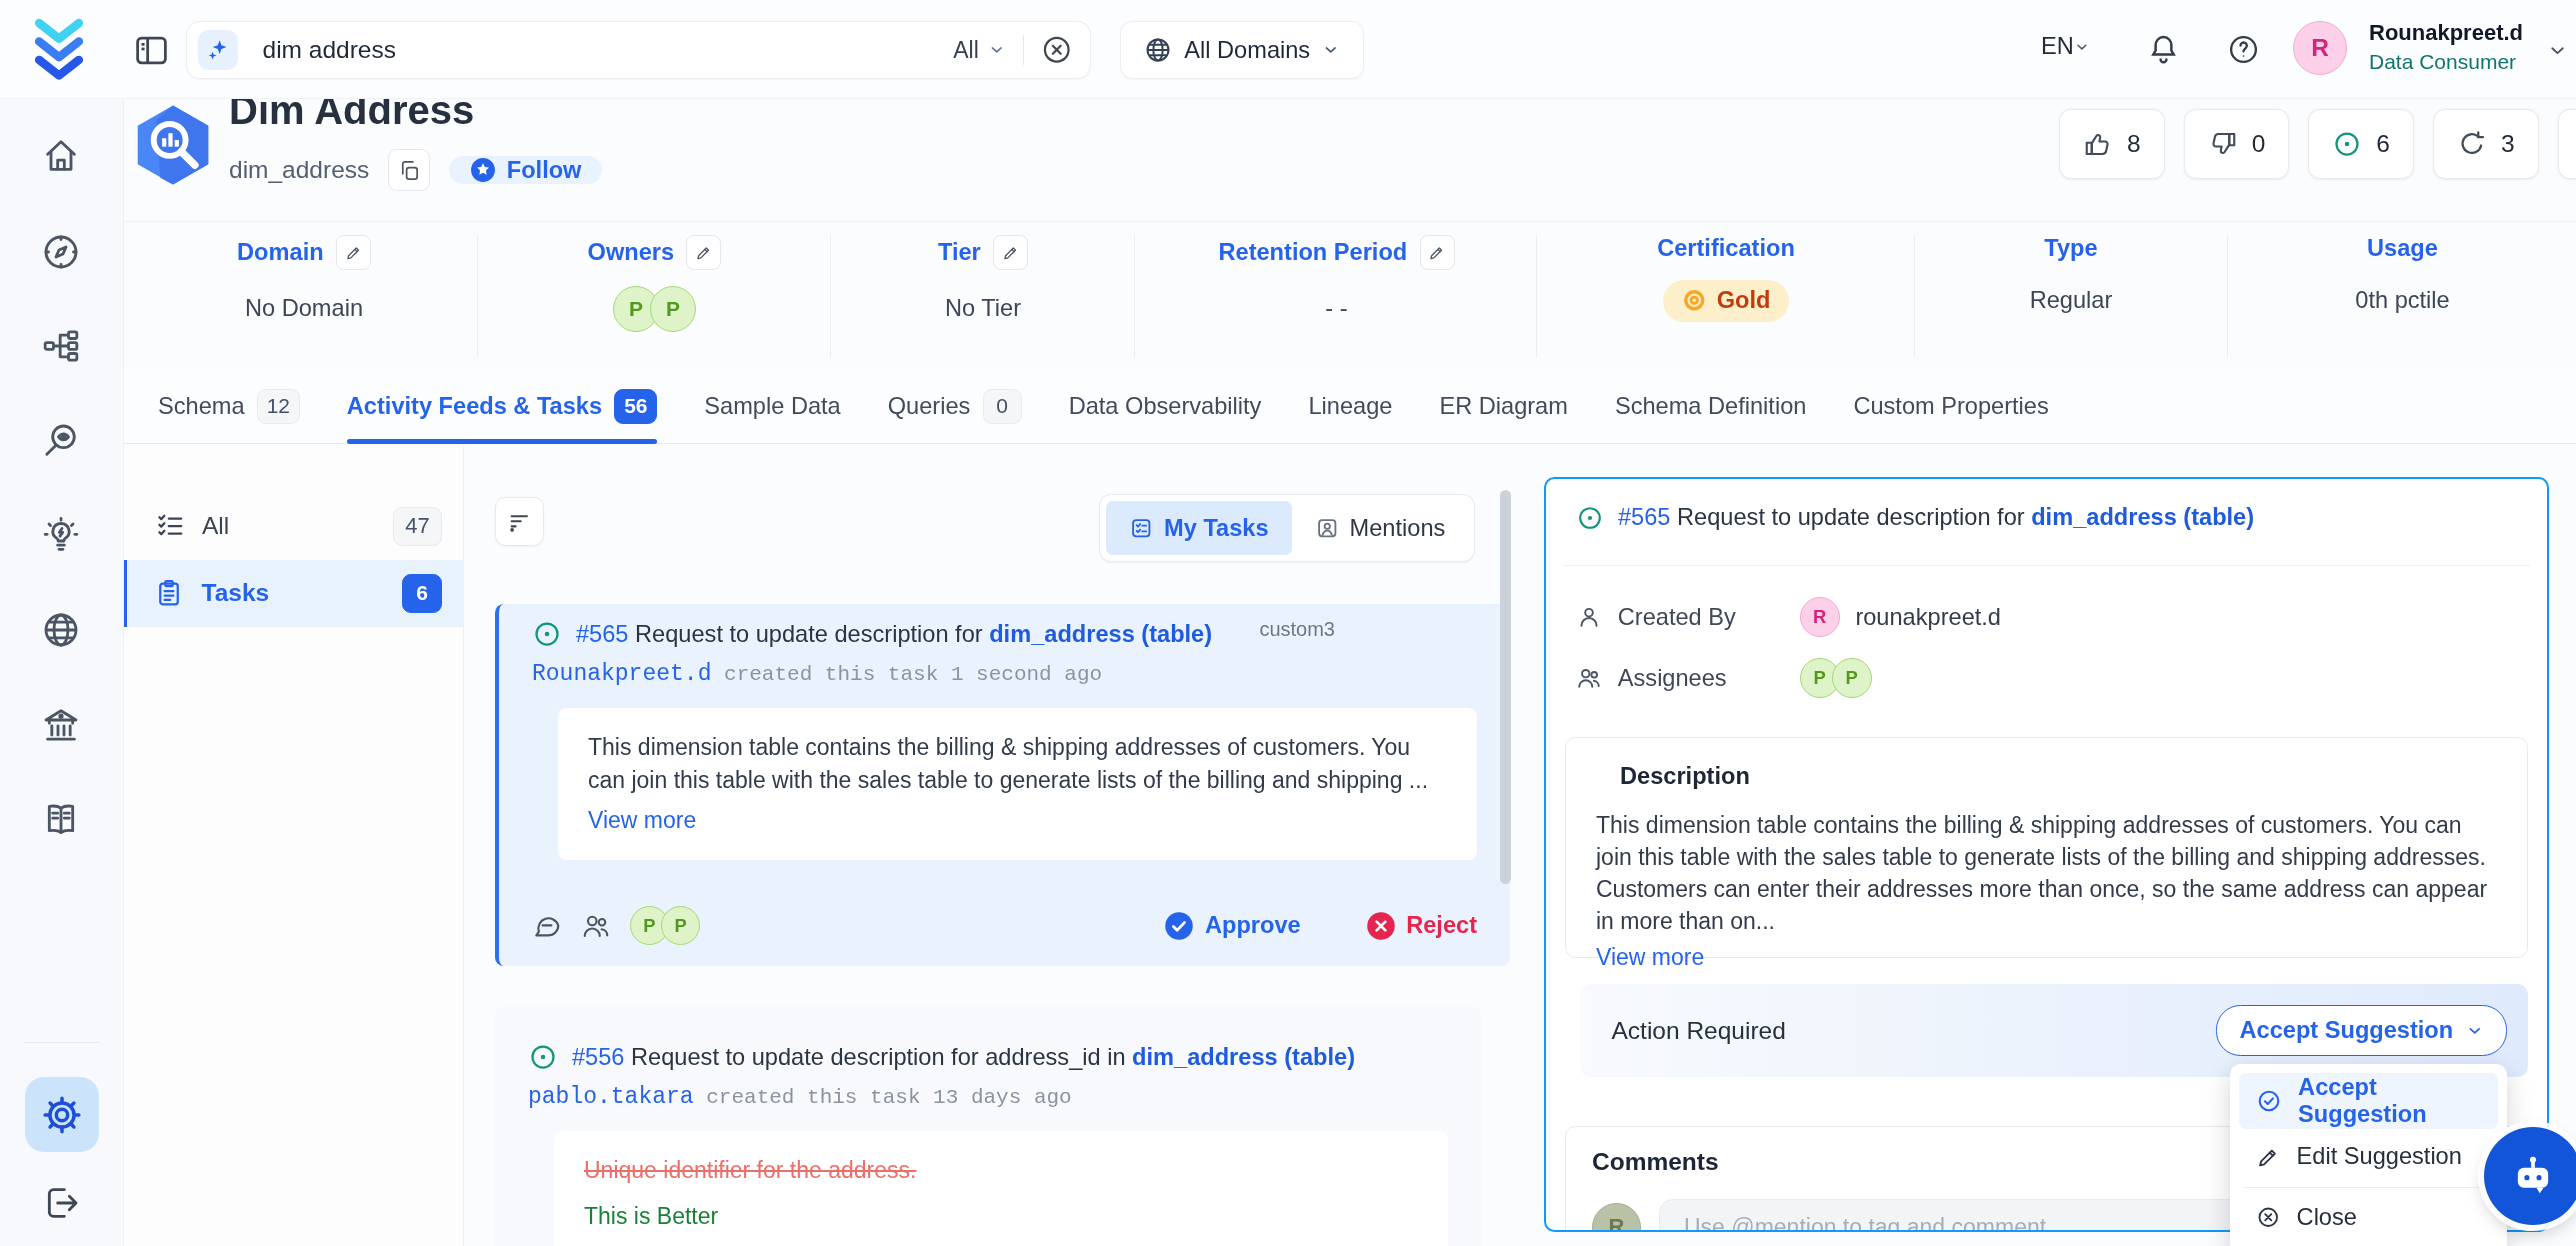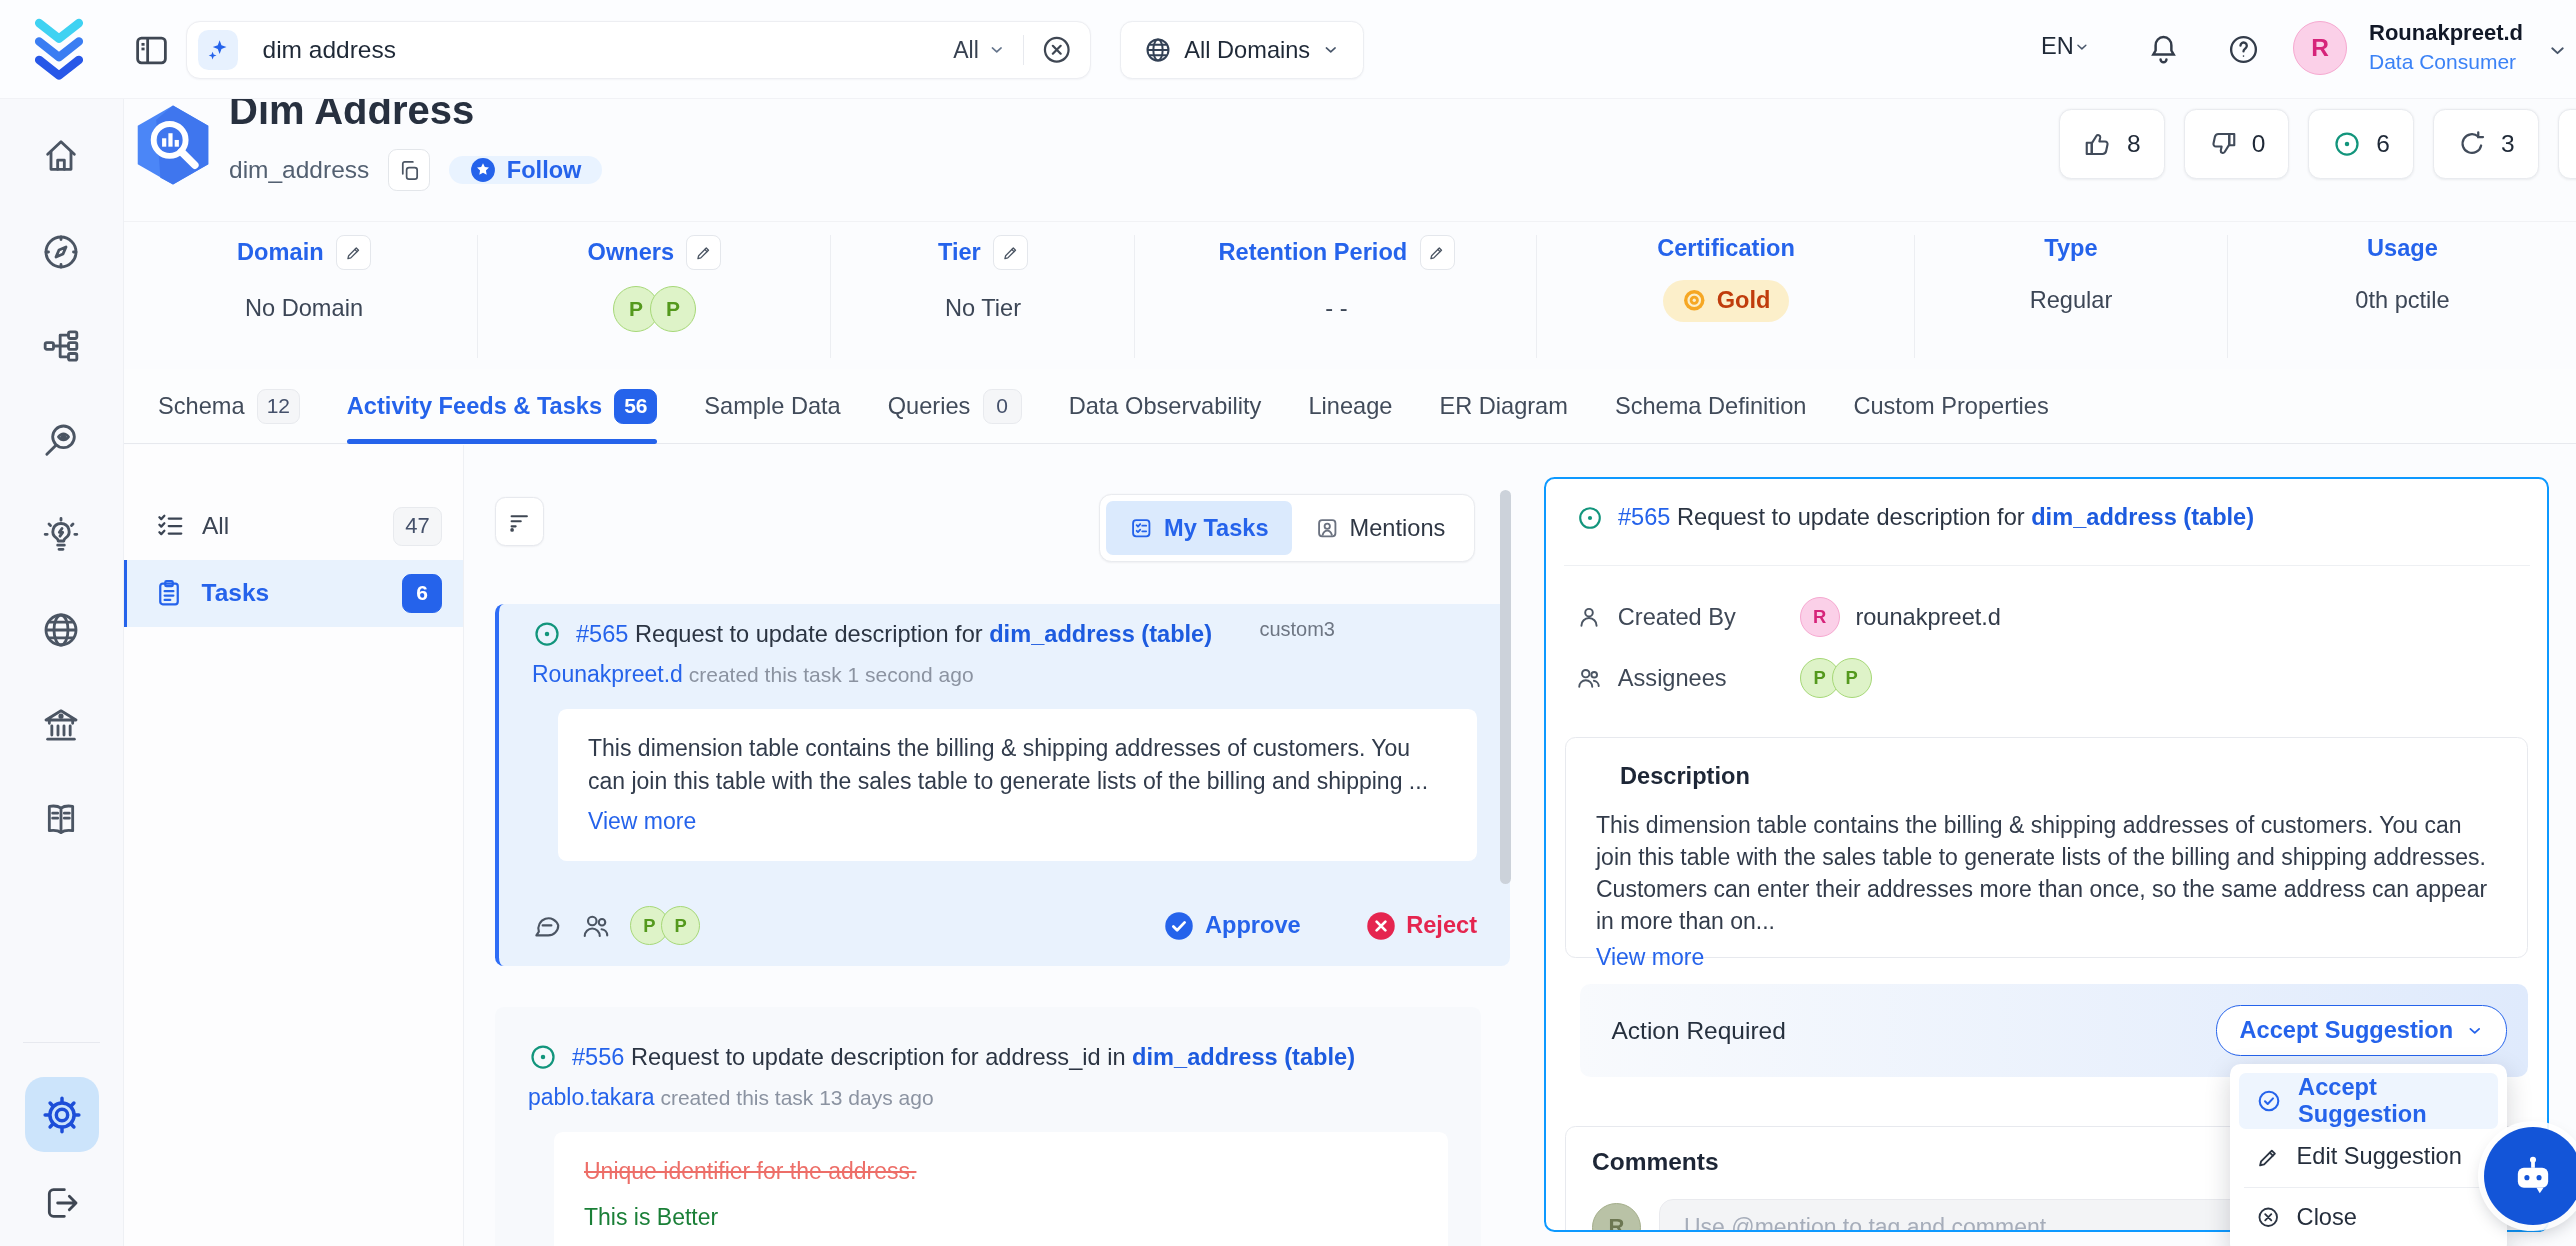--- a/index.html
+++ b/index.html
@@ -20,21 +20,21 @@
   .search-input{flex:1;border:none;outline:none;background:transparent;font-size:24.5px;color:#1f2937;
                 margin-left:23px;font-family:inherit;}
   .search-div{width:0.9px;height:30px;background:#e7e9ee;margin:0 17.5px;}
   .domains-btn{position:absolute;left:1120px;top:21px;height:56px;background:#fff;border:0.9px solid #eceef2;
                border-radius:12.3px;display:flex;align-items:center;gap:12.3px;padding:0 23px;
                font-size:23.6px;color:#1f2937;box-shadow:0 0.9px 1.8px rgba(16,24,40,.04);}
   .lang{position:absolute;left:2041px;top:33px;display:flex;align-items:center;gap:0;font-size:23.6px;color:#1f2937;}
   .user-avatar{position:absolute;left:2293px;top:21px;width:54px;height:54px;}
   .user-block{position:absolute;left:2369px;top:17.5px;width:166px;}
   .user-name{font-size:22px;font-weight:bold;color:#111827;line-height:30px;}
-  .user-role{font-size:21px;color:#3b82f6;line-height:28px;}
+  .user-role{font-size:21px;color:#0f766e;line-height:28px;}
 
   .av{border-radius:50%;display:flex;align-items:center;justify-content:center;font-weight:bold;box-sizing:border-box;}
   .av-r{background:#fbd0e8;border:1.8px solid #f6a8d0;color:#d6247a;}
   .av-p{background:#def3c8;border:1.8px solid #a6d877;color:#54991d;}
   .av-olive{background:#b9c2a6;border:1.8px solid #a3ad8a;color:#6d7752;}
 
   
   .sidebar{position:absolute;left:0;top:98px;width:123px;height:1148px;background:#f8f9fc;
            border-right:0.9px solid #eef0f4;z-index:20;}
   .side-ic{position:absolute;left:41px;color:#4b5563;}
@@ -97,21 +97,21 @@
   .seg-active{background:#dbeafd;color:#2563eb;font-weight:bold;}
 
   .card1{position:absolute;left:495px;top:604px;width:1015px;height:362px;background:#e9f2fd;
          border-left:4.4px solid #2e6df6;border-radius:8.8px;box-sizing:border-box;padding:15px 33px;}
   .card2{position:absolute;left:495px;top:1007px;width:986px;height:368px;background:#f7f9fc;
          border-radius:8.8px;box-sizing:border-box;padding:35px 33px;}
   .task-tag{position:absolute;top:14px;right:175px;font-size:20px;color:#6e7683;}
   .task-head{display:flex;align-items:center;gap:14px;font-size:23.6px;color:#2b3442;}
   .lnk{color:#2563eb;}
   .lnk-b{color:#1d5bdf;font-weight:bold;}
-  .byline{margin-top:12.3px;font-size:21px;color:#8b93a1;}
+  .byline{margin-top:12.3px;font-size:21px;color:#8b93a1;font-family:Liberation Mono, monospace;}
   .byline .who{font-size:23px;color:#2563eb;}
   .desc-box{margin-top:21px;margin-left:26px;background:#fff;border-radius:8.8px;padding:23px 30px;
             font-size:23px;line-height:33px;color:#313b4b;}
   .viewmore{color:#2563eb;font-size:23px;margin-top:7px;}
   .card-foot{position:absolute;left:33px;right:33px;bottom:21px;display:flex;align-items:center;gap:19px;color:#4b5563;}
   .act{display:flex;align-items:center;gap:10.5px;font-size:23.6px;font-weight:bold;}
   .approve{color:#2563eb;margin-left:auto;}
   .reject{color:#e5254f;margin-left:46px;}
   .strike{color:#ed6e68;text-decoration:line-through;}
   .added{color:#1a7f37;margin-top:12.3px;}

